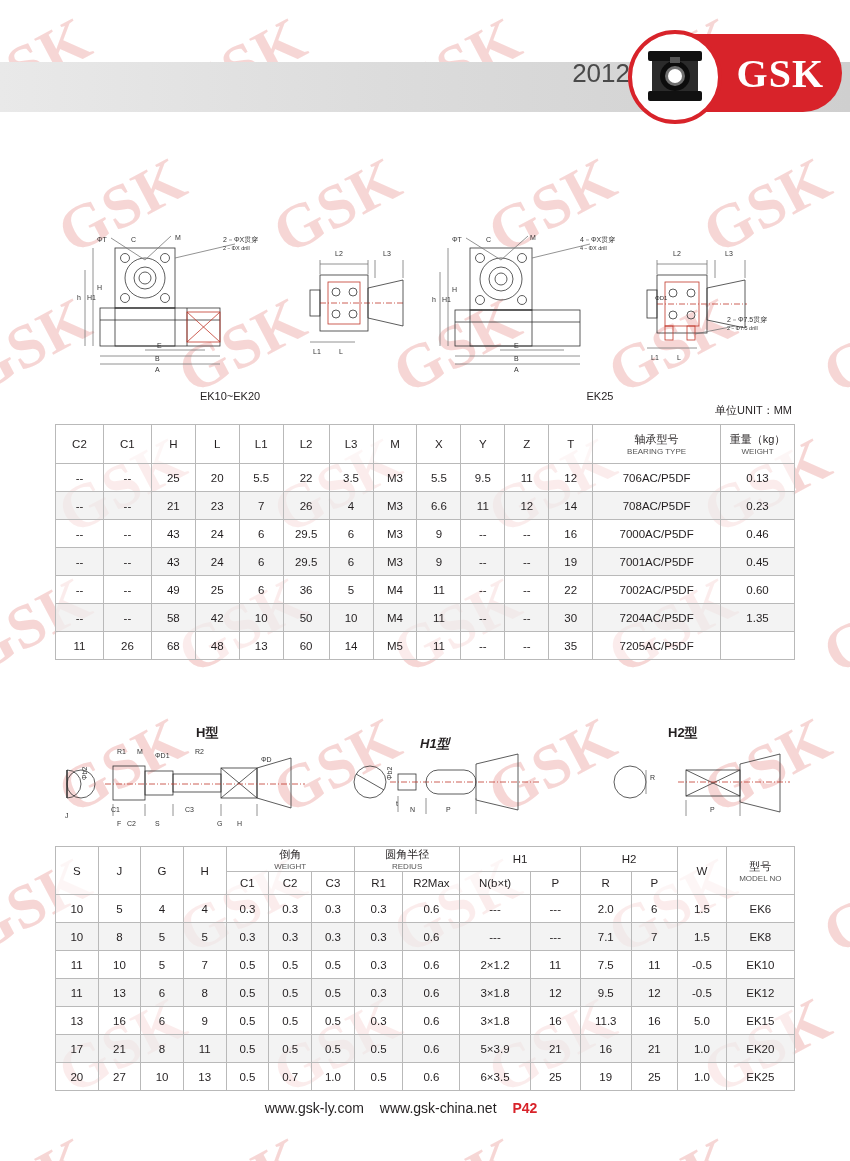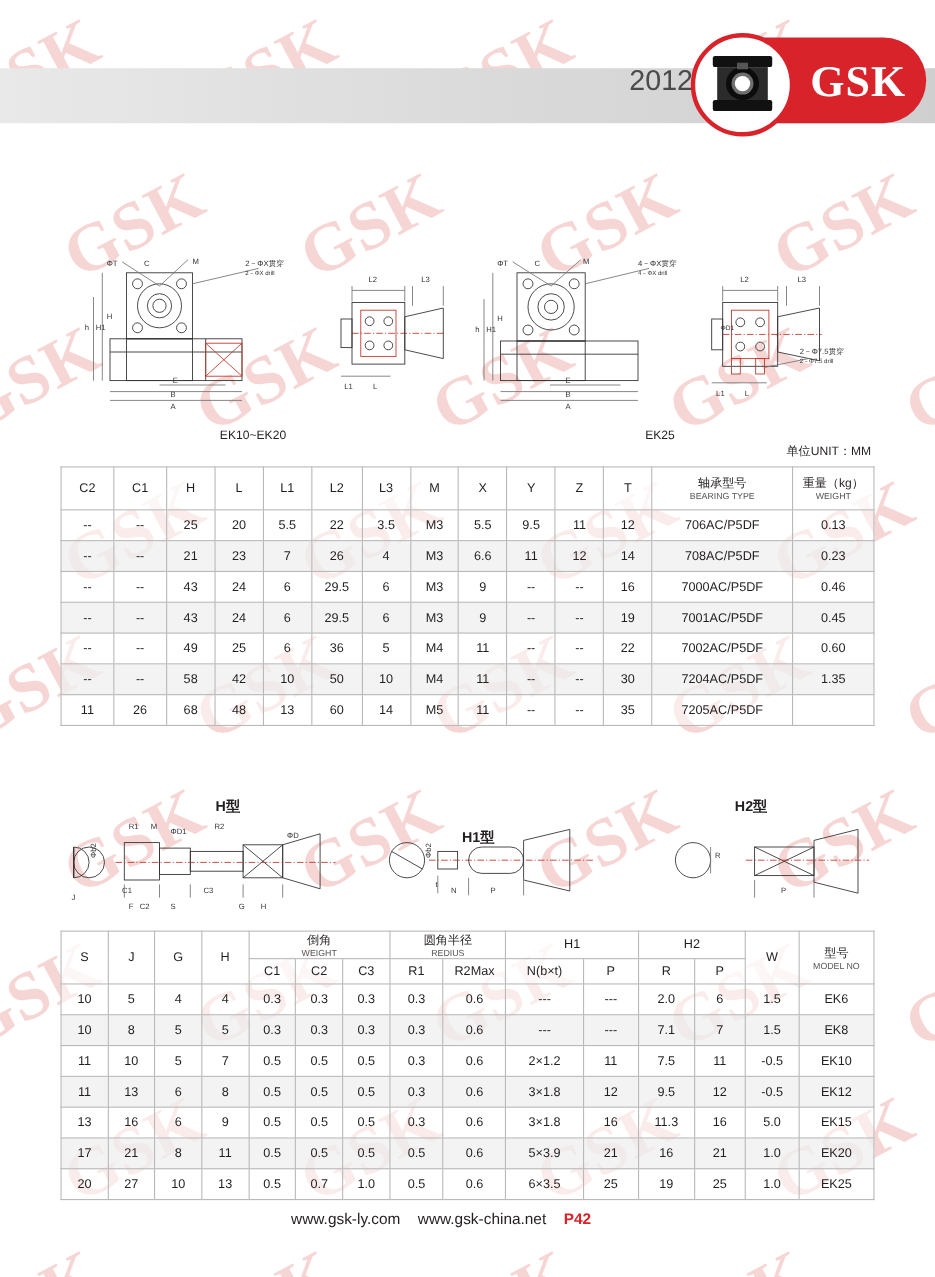--- a/index.html
+++ b/index.html
@@ -505,21 +505,21 @@
           <td>--</td>
           <td>--</td>
           <td>35</td>
           <td>7205AC/P5DF</td>
           <td></td>
         </tr>
       </tbody>
   </table>
 
   <div class="htitle" style="left:196px; top:724px;">H型</div>
-  <div class="htitle" style="left:420px; top:752px;">H1型</div>
+  <div class="htitle" style="left:420px; top:735px;font-style:italic;">H1型</div>
   <div class="htitle" style="left:668px; top:724px;">H2型</div>
 
   <div class="shapes">
 
     <div class="dwg" style="left:55px; top:5px;">
       <svg width="300" height="95" viewBox="0 0 300 95">
         <g fill="none" stroke="#333" stroke-width="0.8">
           <path d="M12 30 a14 14 0 1 1 0 28 L12 58 Z M12 30 L12 58"></path>
           <circle cx="26" cy="44" r="14"></circle>
           <line x1="12" y1="30" x2="12" y2="58"></line>

